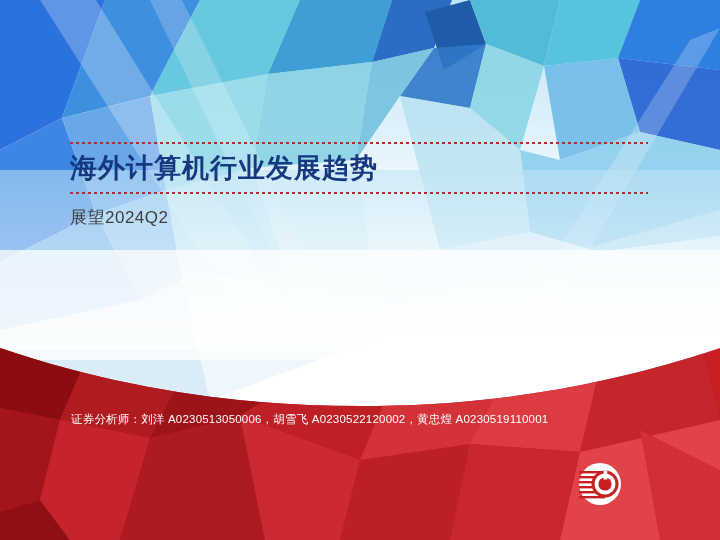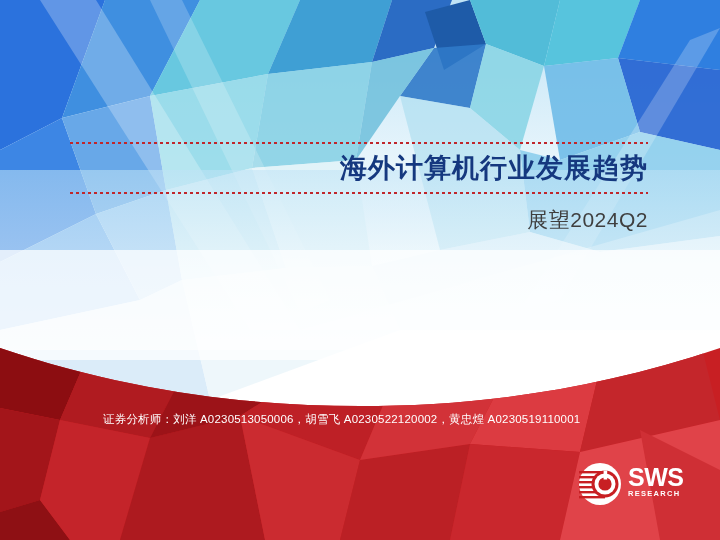--- a/index.html
+++ b/index.html
@@ -46,52 +46,51 @@
   .dotline.top { top: 0; }
   .dotline.bottom { bottom: 0; }
 
   .main-title {
     position: absolute;
     left: 0;
     top: 0;
     width: 578px;
     height: 52px;
     line-height: 52px;
-    text-align: right;
+    text-align: left;
     font-size: 27px;
     font-weight: bold;
     color: #15387f;
     letter-spacing: 1px;
     white-space: nowrap;
   }
 
   .subtitle {
     position: absolute;
     left: 70px;
     top: 206px;
     width: 578px;
-    text-align: right;
-    font-size: 21px;
+    text-align: left;
+    font-size: 17px;
     color: #3f3f3f;
     letter-spacing: 0.5px;
     white-space: nowrap;
   }
 
   
   .analyst-block {
     position: absolute;
     left: 71px;
     top: 410px;
     width: 600px;
     color: #ffffff;
     font-size: 11.5px;
     line-height: 18px;
     letter-spacing: 0.2px;
     white-space: nowrap;
-    margin-left: 32px;
   }
   .analyst-line { display: block; }
   .date-line { display: block; }
 
   
   .logo {
     position: absolute;
     left: 578px;
     top: 462px;
     width: 115px;
@@ -242,19 +241,15 @@
         <rect x="1" y="24.0" width="26" height="2.4"></rect>
         <rect x="1" y="29.0" width="26" height="2.4"></rect>
         <rect x="1" y="34.0" width="26" height="2.4"></rect>
       </g>
 
       <circle cx="27" cy="22" r="13.5" fill="#c81f23"></circle>
       <circle cx="27" cy="22" r="10.5" fill="#ffffff"></circle>
       <circle cx="27" cy="22" r="6.6" fill="#c81f23"></circle>
       <rect x="25.6" y="8.5" width="3.6" height="9" fill="#ffffff"></rect>
     </svg>
-    <div class="logo-words">
-      <div class="logo-sws">SWS</div>
-      <div class="logo-research">RESEARCH</div>
-    </div>
   </div>
 
 </div>
 
 </body></html>

